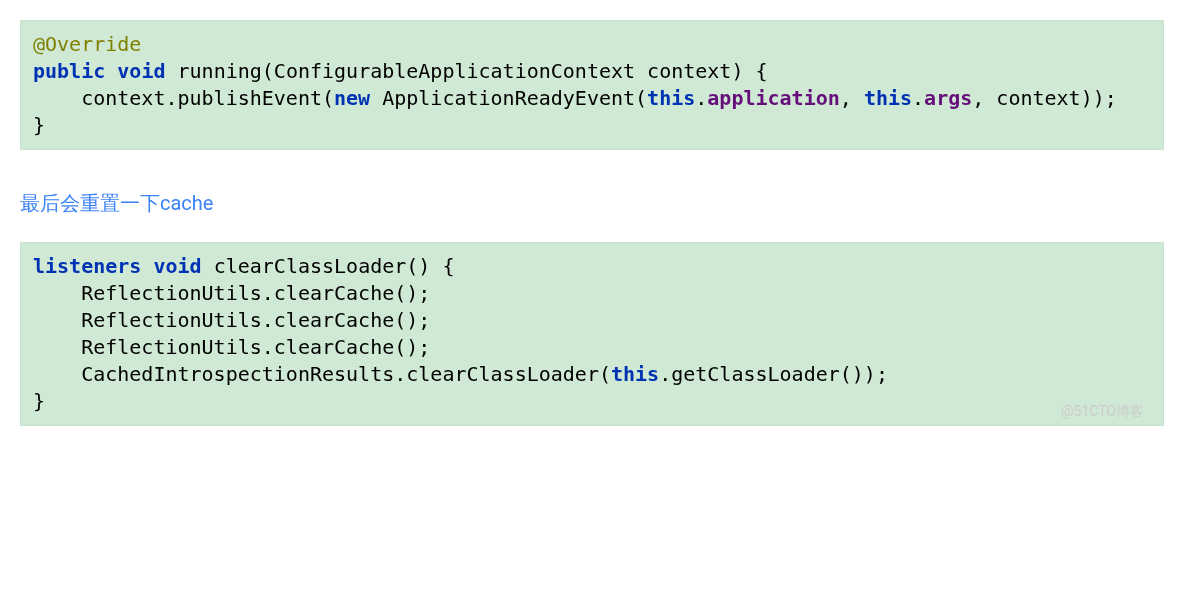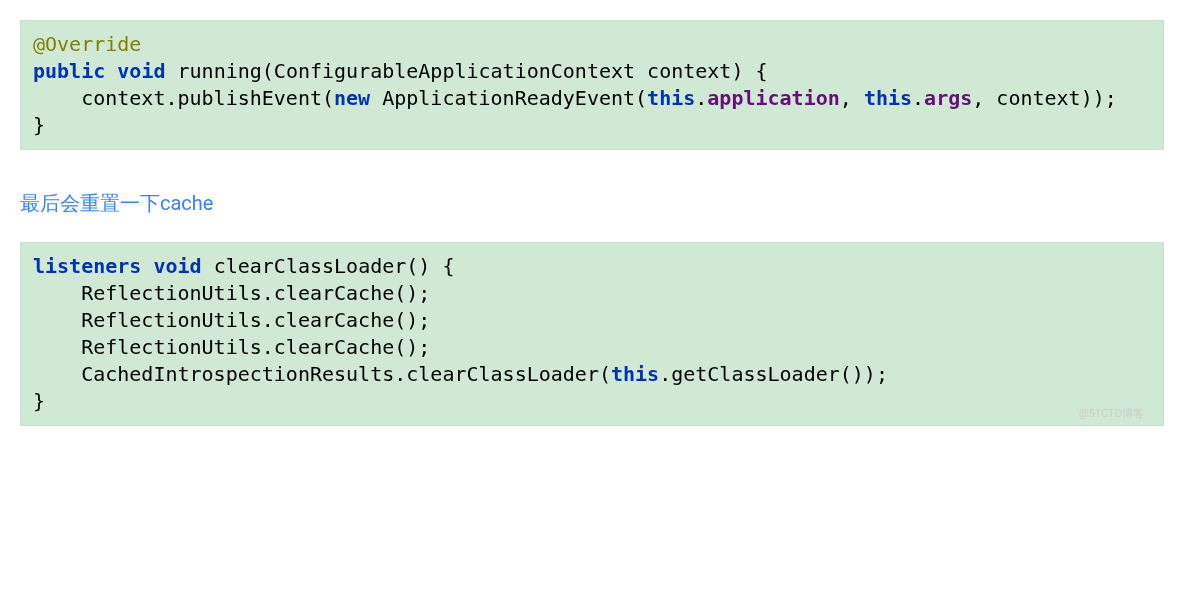--- a/index.html
+++ b/index.html
@@ -34,21 +34,21 @@
     overflow-x: auto;
   }
   .code-block .kw { color: #0033b3; font-weight: bold; }
   .code-block .ann { color: #808000; }
   .code-block .field { color: #660e7a; font-weight: bold; }
   .code-block .plain { color: #000; }
   .watermark {
     position: absolute;
     right: 20px;
     bottom: 5px;
-    font-size: 11px;
+    font-size: 14px;
     color: #ccc;
   }
   .page-wrap { position: relative; }
 </style>
 </head>
 <body>
 <div class="page-wrap">
 
 
 <div class="code-block"><span class="ann">@Override</span>

